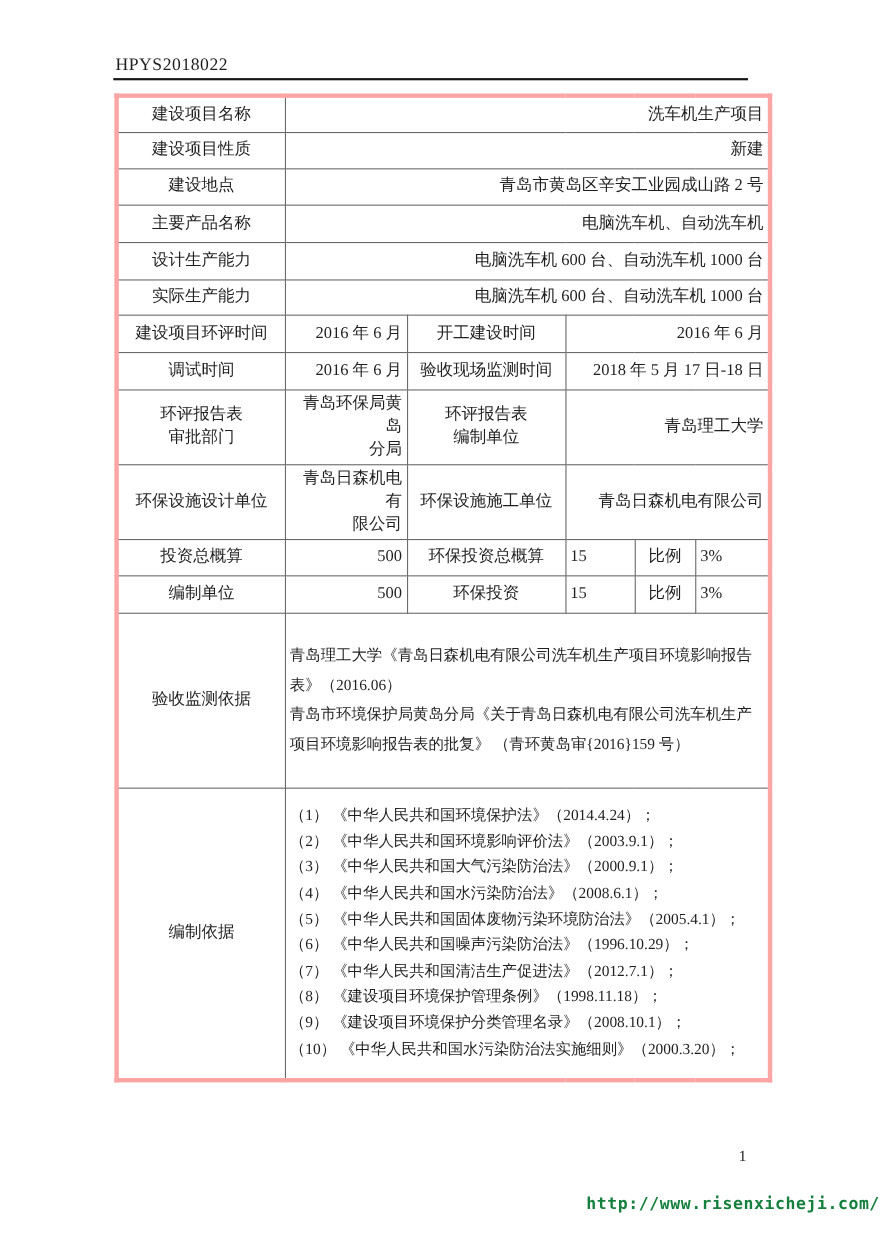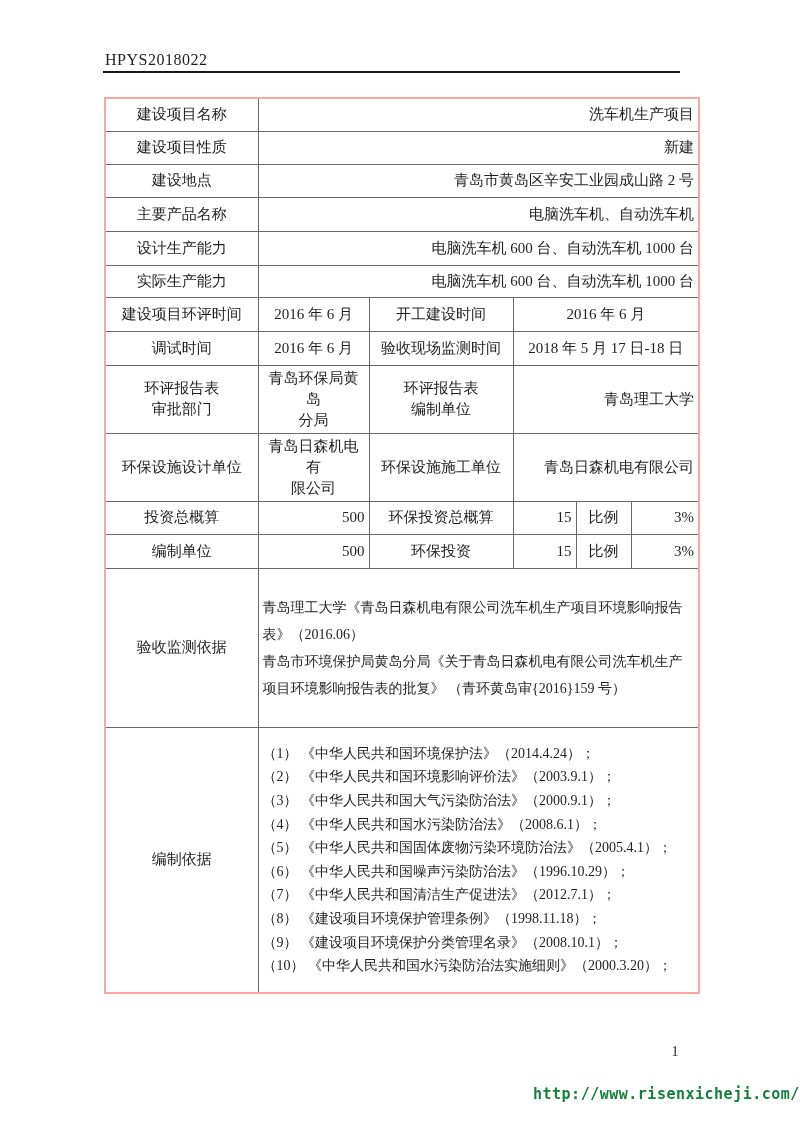--- a/index.html
+++ b/index.html
@@ -10,37 +10,37 @@
   }
   .header-code{
     position:absolute;left:105px;top:51px;
     font-size:16px;letter-spacing:.5px;
   }
   .header-rule{
     position:absolute;left:103px;top:71px;width:577px;height:0;
     border-bottom:2px solid #161616;
   }
   table.doc-table{
-    position:absolute;left:104px;top:97px;width:594px;
+    position:absolute;left:104px;top:85px;width:594px;
     border-collapse:collapse;table-layout:fixed;
-    border:2px solid #fca5a5;
+    border:4px solid #fca5a5;
     font-size:15px;
   }
   .doc-table td{
     border:1px solid #6a6a6a;
     vertical-align:middle;
     padding:2px 4px;
     line-height:1.4;
     overflow:hidden;
   }
   .lbl{text-align:center;}
   .val{text-align:right;padding-left:13px;}
-  .ctr{text-align:center;margin-top:26px;}
+  .ctr{text-align:right;margin-top:26px;}
   .pre{white-space:pre-line;}
-  .num{padding-left:8px;text-align:right;}
+  .num{padding-left:8px;}
   .rh33{height:33px}.rh34{height:34px}.rh32{height:32px}
   .rh53{height:53px}.rh46{height:46px}
   .rh159{height:159px}.rh266{height:266px}
   .basis-cell{padding:8px 10px 8px 13px;font-size:14px;margin-left:48px;}
   .basis-cell .bline{line-height:27px;}
   .items-cell{padding:10px 6px 10px 13px;font-size:14px;}
   .items-cell .item{line-height:23.6px;white-space:nowrap;}
   .page-num{
     position:absolute;left:665px;top:1044px;width:20px;
     text-align:center;font-size:14px;

